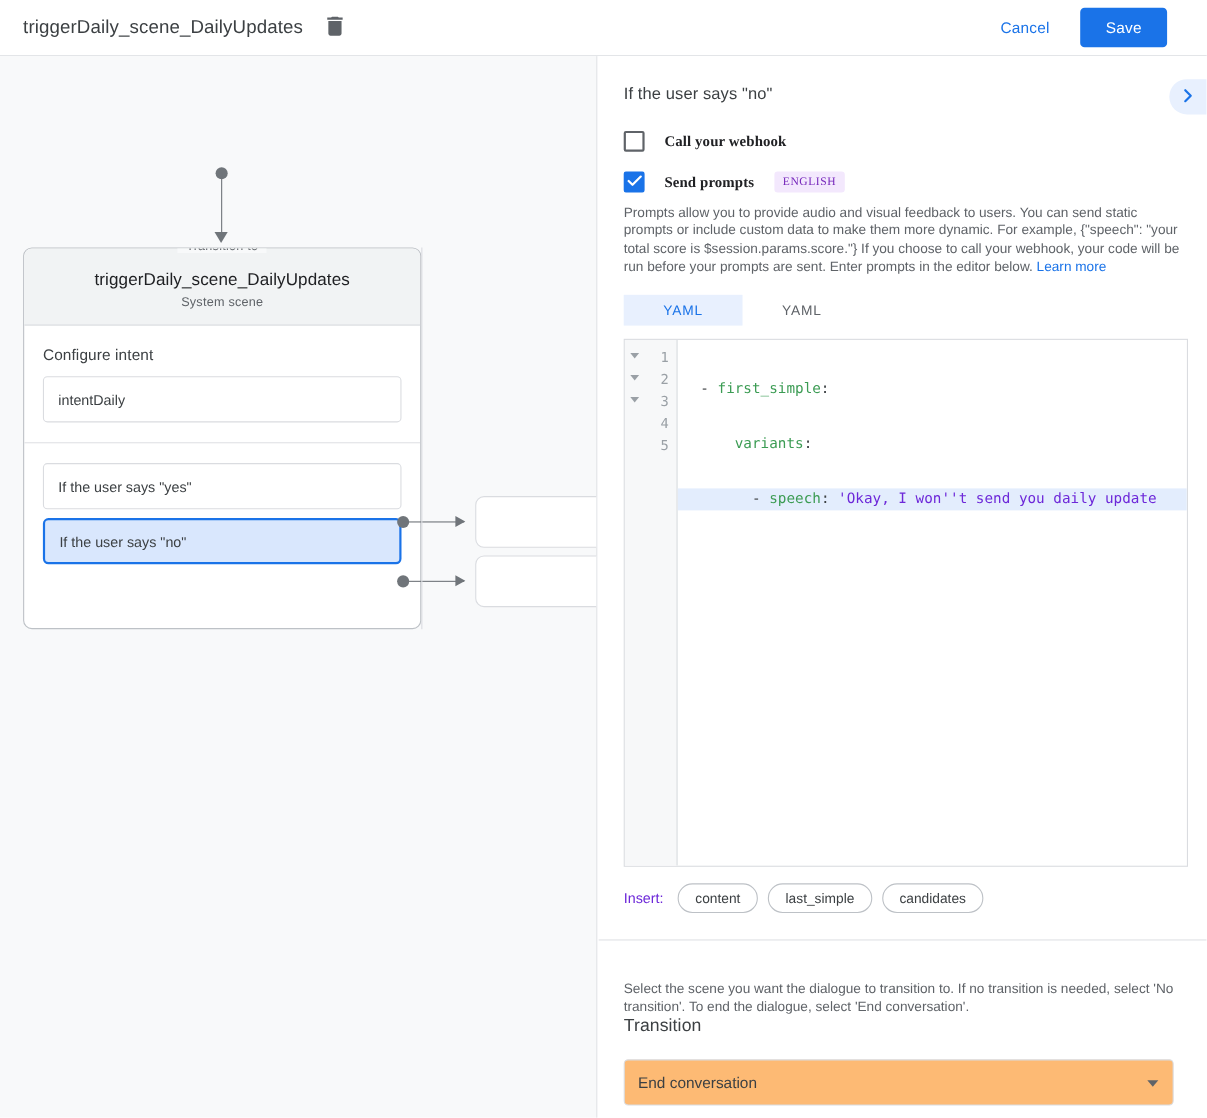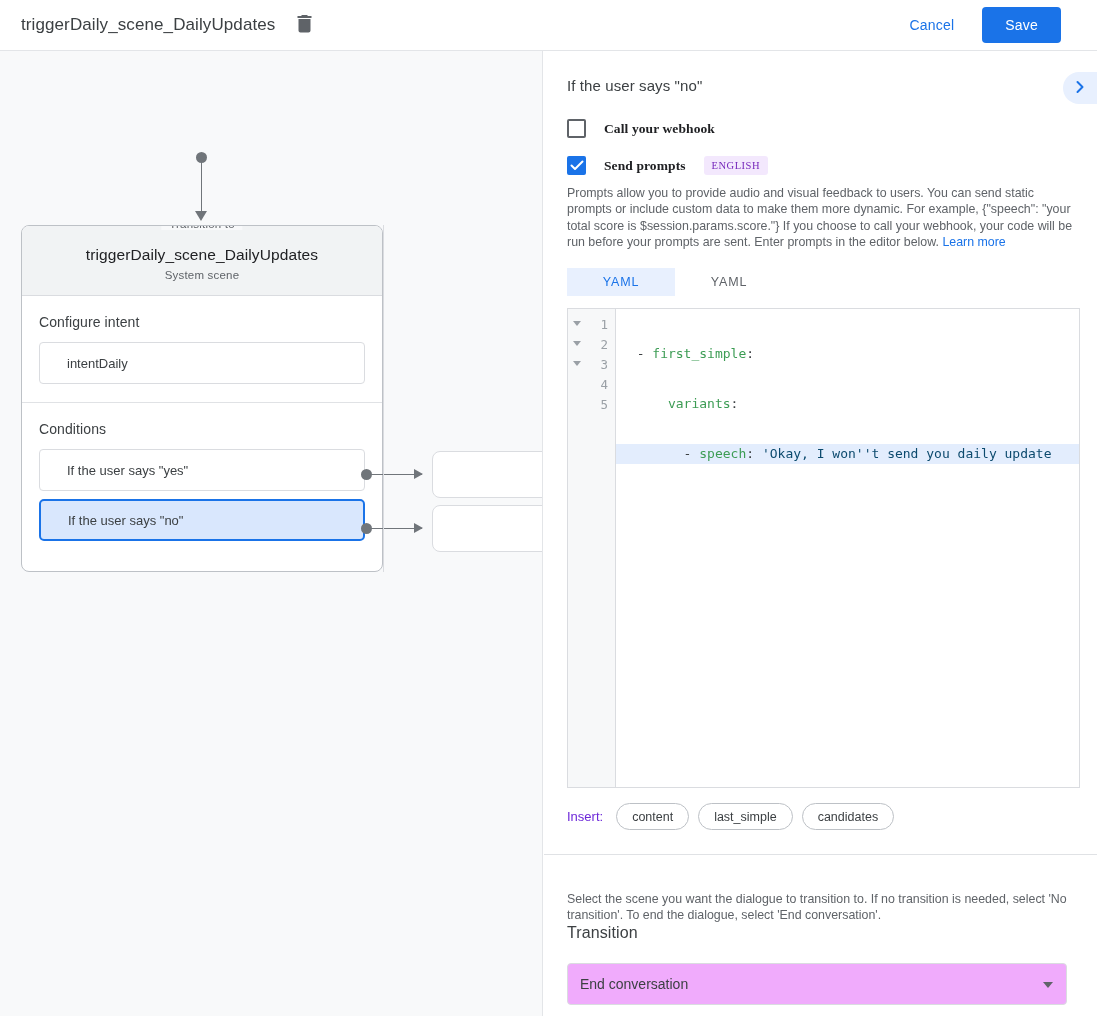--- a/index.html
+++ b/index.html
@@ -127,21 +127,21 @@
   #scene-header .scene-name { font-size: 15.5px; }
 
   .section { padding: 18px 17px 18px 17px; }
   .section + .section { border-top: 1px solid #e0e2e5; }
   .section-title {
     font-size: 14px; color: #3c4043; margin-bottom: 12px; letter-spacing: .1px;
   }
   .chip-box {
     border: 1px solid #dadce0; border-radius: 4px;
     height: 42px; display: flex; align-items: center;
-    padding: 0 27px; font-size: 13px; color: #3c4043;
+    padding: 0 13px; font-size: 13px; color: #3c4043;
     background: #fff; cursor: pointer;
   }
   .condition-box { margin-top: 0; }
   .condition-box + .condition-box { margin-top: 8px; }
   .condition-box.selected {
     background: #d9e7fd;
     border: 2px solid #1a73e8;
     border-radius: 5px;
   }
 
@@ -276,21 +276,21 @@
     flex: 1 1 auto; padding-top: 5px;
     font-family: "DejaVu Sans Mono", monospace;
     font-size: 13px;
     white-space: pre;
     overflow: hidden;
   }
   .code-line { height: 20px; line-height: 20px; padding-left: 5px; }
   .code-line.hl { background: #e3edfd; }
   .tok-key { color: #3c9c54; }
   .tok-punc { color: #3c4043; }
-  .tok-str { color: #0c4a6e; }
+  .tok-str { color: #6d28d9; }
   .tok-dash { color: #3c4043; }
 
   
   #insert-row {
     margin: 15px 0 0 23px;
     display: flex; align-items: center;
   }
   #insert-label { font-size: 13px; color: #6d28d9; margin-right: 13px; }
   .insert-chip {
     border: 1px solid #bdc1c6; border-radius: 14px;
@@ -317,21 +317,21 @@
     font-size: 12.4px; line-height: 16.3px; color: #5f6368;
     max-width: 500px;
   }
   #transition-select {
     margin-top: 21px;
     width: 500px; height: 42px;
     border: 1px solid #dadce0; border-radius: 4px;
     display: flex; align-items: center;
     padding: 0 12px;
     font-size: 14px; color: #3c4043;
-    cursor: pointer; background: #f0abfc;
+    cursor: pointer; background: #fdba74;
     position: relative;
   }
   #select-caret {
     position: absolute; right: 13px; top: 18px;
     width: 0; height: 0;
     border-left: 5px solid transparent;
     border-right: 5px solid transparent;
     border-top: 6px solid #5f6368;
   }
 </style>
@@ -367,21 +367,20 @@
       <div class="scene-name">triggerDaily_scene_DailyUpdates</div>
       <div class="scene-type">System scene</div>
     </div>
 
     <div class="section">
       <div class="section-title">Configure intent</div>
       <div class="chip-box">intentDaily</div>
     </div>
 
     <div class="section">
-      <div class="section-title">Conditions</div>
       <div class="chip-box condition-box">If the user says "yes"</div>
       <div class="chip-box condition-box selected">If the user says "no"</div>
     </div>
   </div>
 
   <div class="out-dot" style="left:361px; top:418px;"></div>
   <div class="out-line" style="left:366px; top:423px; width:56px;"></div>
   <div class="out-arrow" style="left:414px; top:418px;"></div>
   <div class="target-card" style="left:432px; top:400px; width:160px;"></div>
 

